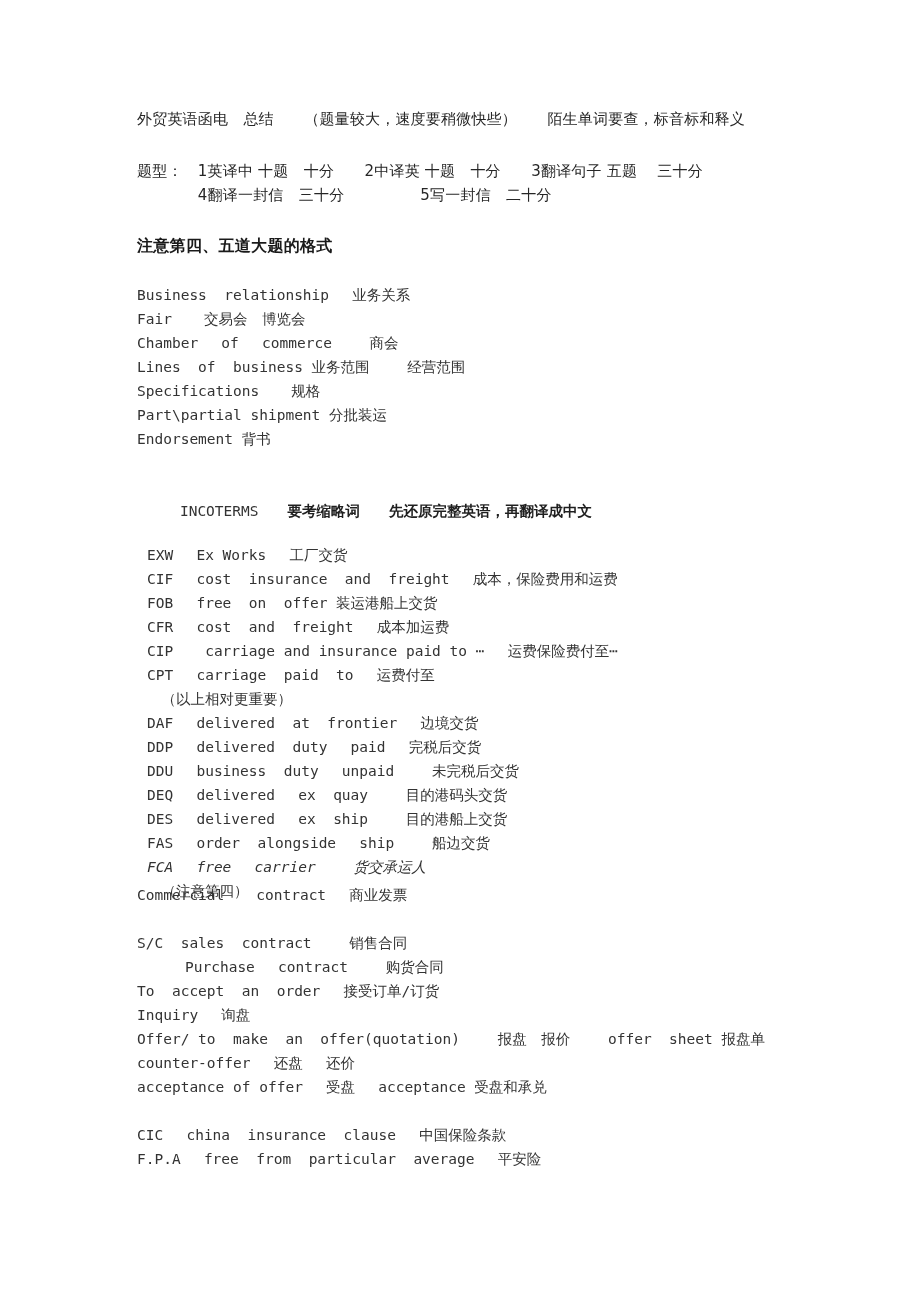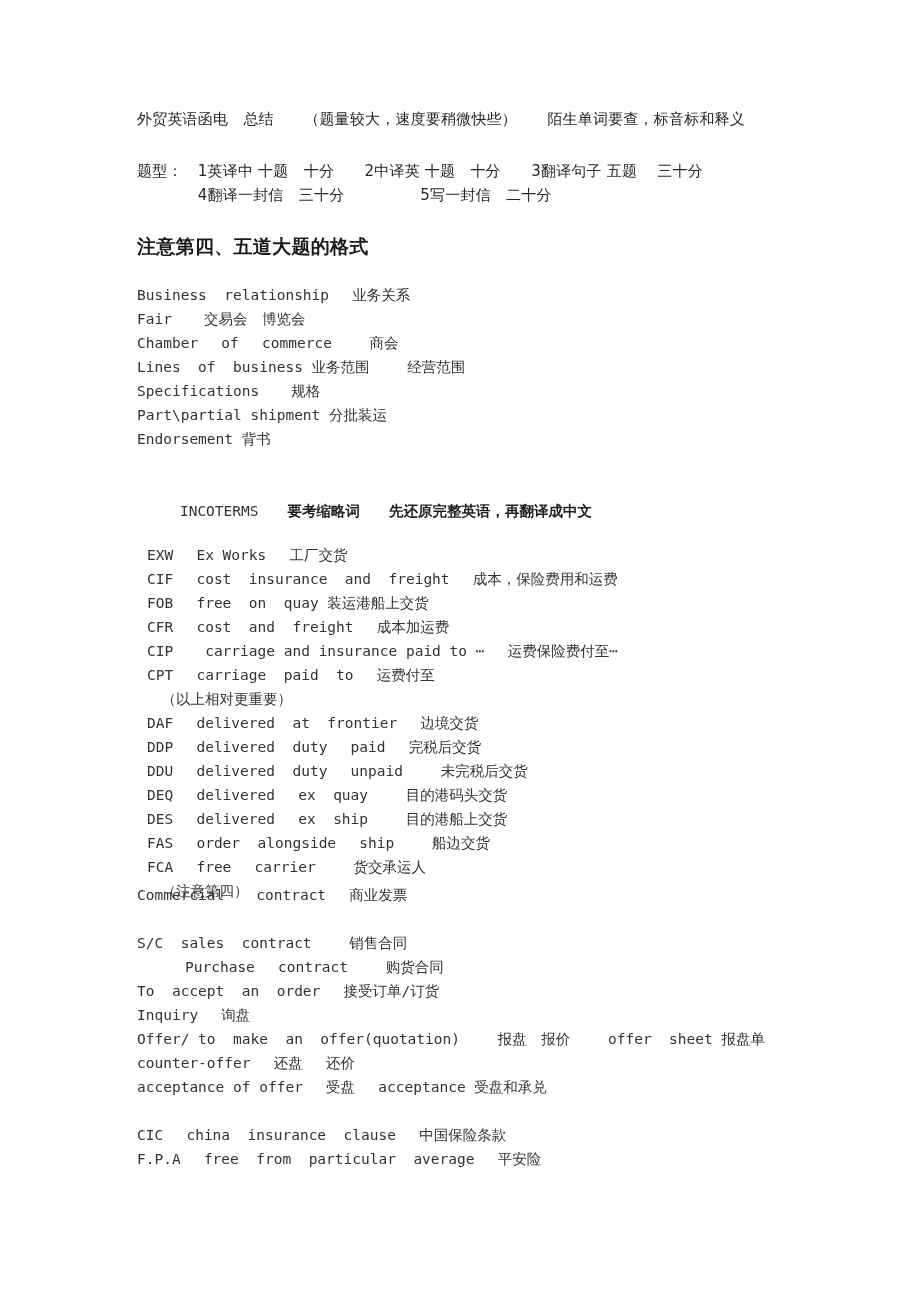--- a/index.html
+++ b/index.html
@@ -37,21 +37,21 @@
   .cjk-head {
     font-family: "DejaVu Sans", "Liberation Sans", sans-serif;
     font-size: 15px;
     color: #262626;
     letter-spacing: 0.2px;
   }
 
   
   .heading {
     font-family: "DejaVu Sans", "Liberation Sans", sans-serif;
-    font-size: 19px;
+    font-size: 16px;
     font-weight: bold;
     color: #1a1a1a;
     letter-spacing: 0.3px;
   }
 
   
   .term {
     font-family: "DejaVu Sans Mono", "Liberation Mono", monospace;
     font-size: 14.5px;
     color: #333333;
@@ -89,32 +89,32 @@
   <div class="line term" style="top:379px;">Specifications 　 规格</div>
   <div class="line term" style="top:403px;">Part\partial shipment 分批装运</div>
   <div class="line term" style="top:427px;">Endorsement 背书</div>
 
   <div class="line term indent-md" style="top:475px;">
     <span>INCOTERMS</span><span>　　</span><span class="cn-b">要考缩略词</span><span>　　</span><span class="cn-b">先还原完整英语，再翻译成中文</span>
   </div>
 
   <div class="line term indent-sm" style="top:499px;">EXW 　Ex Works 　工厂交货</div>
   <div class="line term indent-sm" style="top:523px;">CIF 　cost  insurance  and  freight 　成本，保险费用和运费</div>
-  <div class="line term indent-sm" style="top:547px;">FOB 　free  on  quay 装运港船上交货</div>
+  <div class="line term indent-sm" style="top:547px;">FOB 　free  on  offer 装运港船上交货</div>
   <div class="line term indent-sm" style="top:571px;">CFR 　cost  and  freight 　成本加运费</div>
   <div class="line term indent-sm" style="top:595px;">CIP 　 carriage and insurance paid to ⋯ 　运费保险费付至⋯</div>
   <div class="line term indent-sm" style="top:619px;">CPT 　carriage  paid  to 　运费付至</div>
   <div class="line term indent-sm" style="top:643px;">　（以上相对更重要）</div>
   <div class="line term indent-sm" style="top:691px;">DDP 　delivered  duty 　paid 　完税后交货</div>
   <div class="line term indent-sm" style="top:667px;">DAF 　delivered  at  frontier 　边境交货</div>
-  <div class="line term indent-sm" style="top:715px;">DDU 　delivered  duty 　unpaid 　　未完税后交货</div>
+  <div class="line term indent-sm" style="top:715px;">DDU 　business  duty 　unpaid 　　未完税后交货</div>
   <div class="line term indent-sm" style="top:739px;">DEQ 　delivered 　ex  quay 　　目的港码头交货</div>
   <div class="line term indent-sm" style="top:763px;">DES 　delivered 　ex  ship 　　目的港船上交货</div>
   <div class="line term indent-sm" style="top:787px;">FAS 　order  alongside 　ship 　　船边交货</div>
-  <div class="line term indent-sm" style="top:811px;">FCA 　free 　carrier 　　货交承运人</div>
+  <div class="line term indent-sm" style="top:811px;font-style:italic;">FCA 　free 　carrier 　　货交承运人</div>
   <div class="line term indent-sm" style="top:835px;">　（注意第四）</div>
 
   <div class="line term" style="top:883px;">Commercial 　 contract 　商业发票</div>
 
   <div class="line term" style="top:931px;text-align:right;">S/C  sales  contract 　　销售合同</div>
   <div class="line term" style="top:955px;margin-left:48px;">Purchase 　contract 　　购货合同</div>
   <div class="line term" style="top:979px;">To  accept  an  order 　接受订单/订货</div>
   <div class="line term" style="top:1003px;">Inquiry 　询盘</div>
   <div class="line term" style="top:1027px;">Offer/ to  make  an  offer(quotation) 　　报盘　报价 　　offer  sheet 报盘单</div>
   <div class="line term" style="top:1051px;">counter-offer 　还盘 　还价</div>

